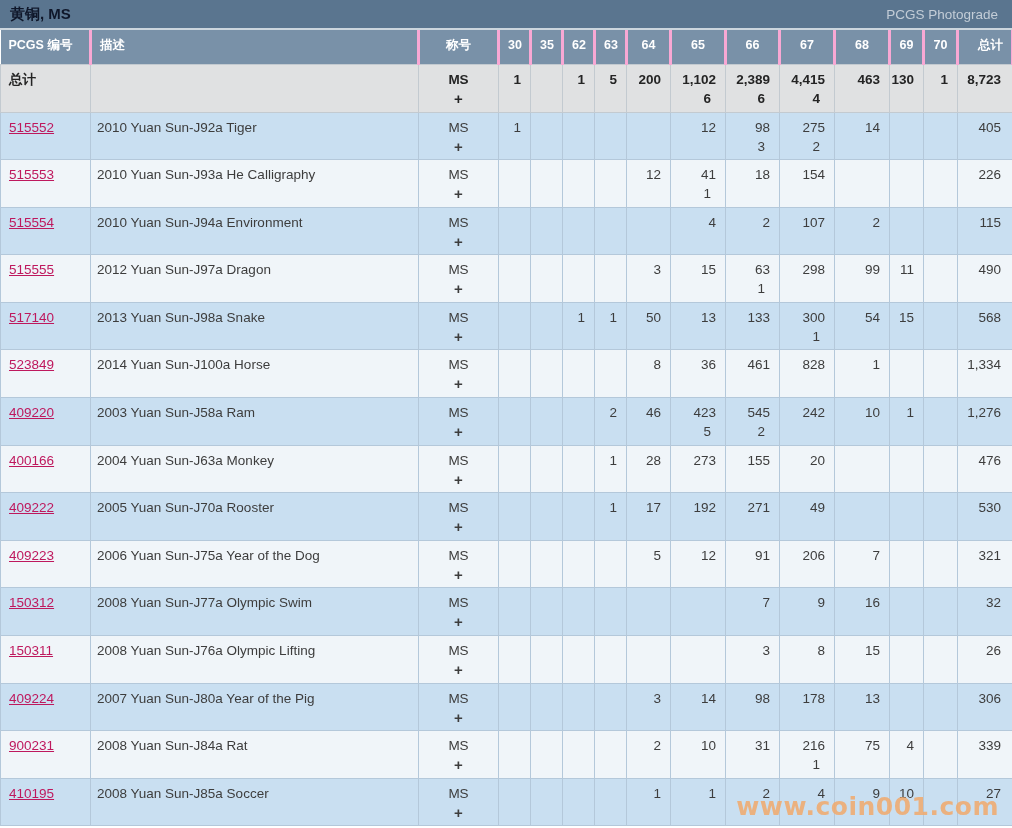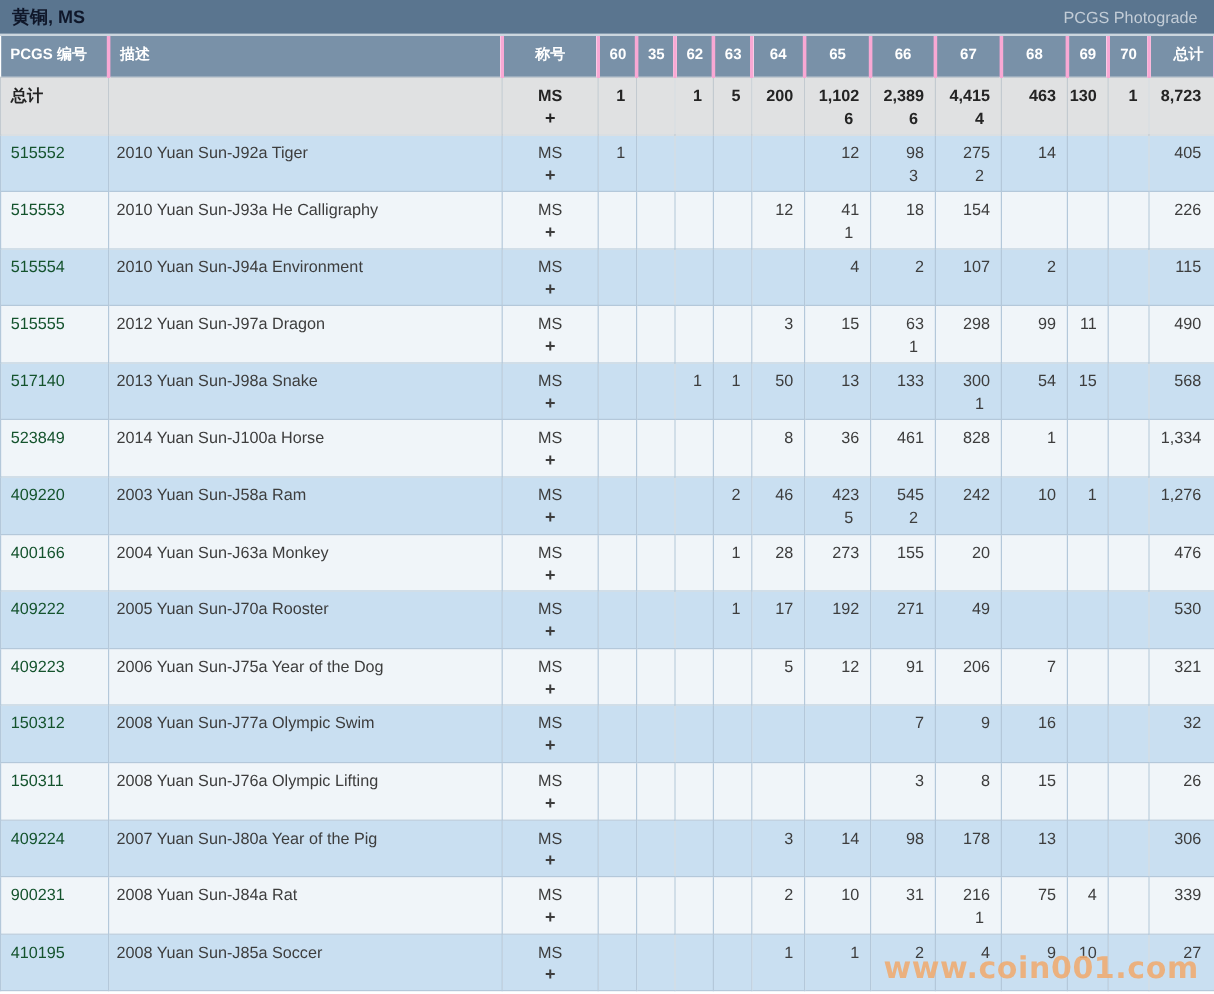--- a/index.html
+++ b/index.html
@@ -25,21 +25,21 @@
   thead th.col-pcgs,thead th.col-desc{text-align:left;}
   thead th.col-total{text-align:right;}
   tbody td{
     border:1px solid #b4c8da;vertical-align:top;
     padding:5px 0 0 0;font-size:13.5px;color:#3d3d3d;
     box-sizing:border-box;overflow:hidden;line-height:19px;
   }
   tbody tr{height:47.6px;}
   tbody tr.totals{height:48px;}
   .c-pcgs{padding-left:8px !important;}
-  .pcgs-link{color:#14532d;cursor:pointer;}
+  .pcgs-link{color:#be185d;cursor:pointer;text-decoration:underline;}
   .c-desc{padding-left:6px !important;}
   .c-desig{text-align:center;}
   .c-desig .plus{font-weight:bold;font-size:15px;line-height:20px;cursor:pointer;}
   .c-num{text-align:right;padding-right:9px !important;}
   .c-num .val-sub{padding-right:5px;}
   .c-total{padding-right:11px !important;}
   tr.totals td{background:#e0e1e2;font-weight:bold;color:#242424;border-color:#c3cad0;}
   tr.even-blue td{background:#c9dff1;}
   tr.odd-white td{background:#f0f5f9;}
   .watermark{
@@ -74,21 +74,21 @@
         <col style="width: 55px;">
         <col style="width: 34px;">
         <col style="width: 34px;">
         <col style="width: 55px;">
       </colgroup>
     <thead>
       <tr id="header-row">
           <th class="col-pcgs">PCGS 编号</th>
           <th class="col-desc">描述</th>
           <th class="col-designation">称号</th>
-          <th class="col-60">60</th>
+          <th class="col-60">30</th>
           <th class="col-61">35</th>
           <th class="col-62">62</th>
           <th class="col-63">63</th>
           <th class="col-64">64</th>
           <th class="col-65">65</th>
           <th class="col-66">66</th>
           <th class="col-67">67</th>
           <th class="col-68">68</th>
           <th class="col-69">69</th>
           <th class="col-70">70</th>

